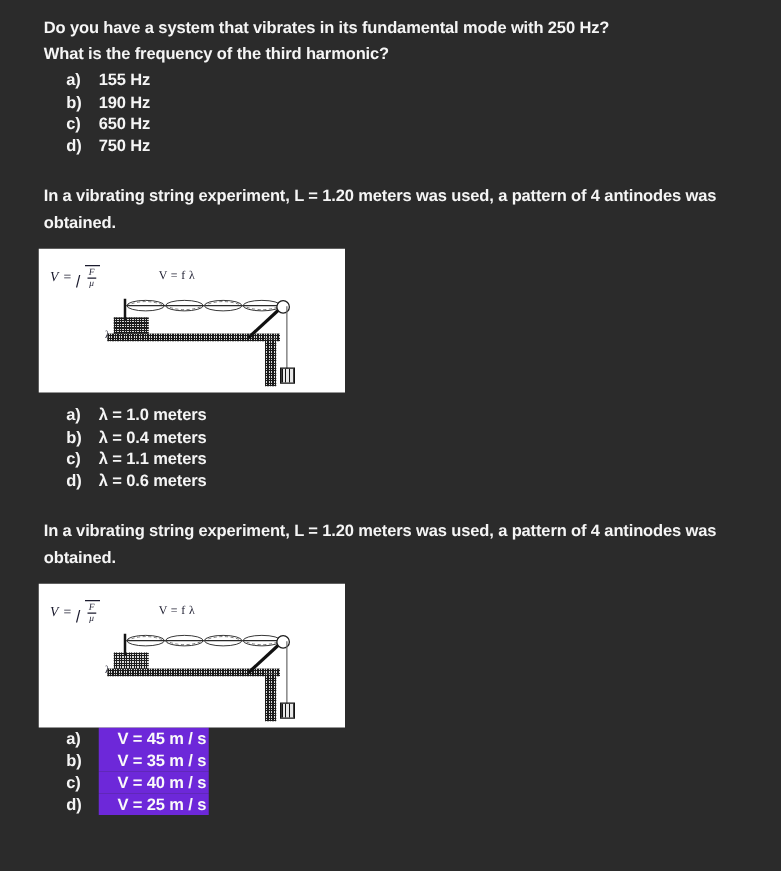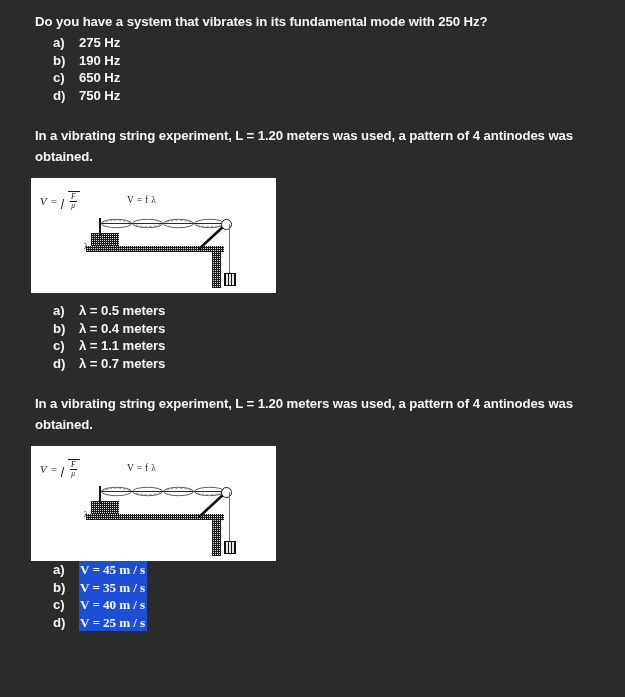--- a/index.html
+++ b/index.html
@@ -53,25 +53,24 @@
     padding-left: 22px;
   }
   .opt .marker {
     width: 26px;
     flex: 0 0 26px;
   }
   .opt .otext {
     white-space: pre;
   }
   .opt.highlight .otext {
-    background: #1d4ed8;
+    background: #6d28d9;
     color: #fafafa;
-    padding: 0 2px 0 1px;
+    padding: 0 2px 0 15px;
     box-decoration-break: clone;
-    font-family: Liberation Serif, serif;
   }
 
   .gap-sm { height: 9px; }
   .gap-lg { height: 19px; }
 
   
   .figure {
     width: 245px;
     height: 115px;
     background: #ffffff;
@@ -243,24 +242,25 @@
   }
 </style>
 </head>
 <body>
 
 <div class="page">
   <div class="content">
 
     <div>
       <p class="qtext">Do you have a system that vibrates in its fundamental mode with 250 Hz?</p>
+      <p class="qtext">What is the frequency of the third harmonic?</p>
       <ul class="options">
         <li class="opt">
           <span class="marker">a)</span>
-          <span class="otext">275 Hz</span>
+          <span class="otext">155 Hz</span>
         </li>
         <li class="opt">
           <span class="marker">b)</span>
           <span class="otext">190 Hz</span>
         </li>
         <li class="opt">
           <span class="marker">c)</span>
           <span class="otext">650 Hz</span>
         </li>
         <li class="opt">
@@ -317,33 +317,33 @@
           <div class="string-hang"></div>
           <div class="weight"></div>
         </div>
       </div>
 
       <div class="gap-sm"></div>
 
       <ul class="options">
         <li class="opt">
           <span class="marker">a)</span>
-          <span class="otext">λ = 0.5 meters</span>
+          <span class="otext">λ = 1.0 meters</span>
         </li>
         <li class="opt">
           <span class="marker">b)</span>
           <span class="otext">λ = 0.4 meters</span>
         </li>
         <li class="opt">
           <span class="marker">c)</span>
           <span class="otext">λ = 1.1 meters</span>
         </li>
         <li class="opt">
           <span class="marker">d)</span>
-          <span class="otext">λ = 0.7 meters</span>
+          <span class="otext">λ = 0.6 meters</span>
         </li>
       </ul>
     </div>
 
     <div class="gap-lg"></div>
 
     <div>
       <p class="qtext">In a vibrating string experiment, L = 1.20 meters was used, a pattern of 4 antinodes was</p>
       <p class="qtext">obtained.</p>
 

